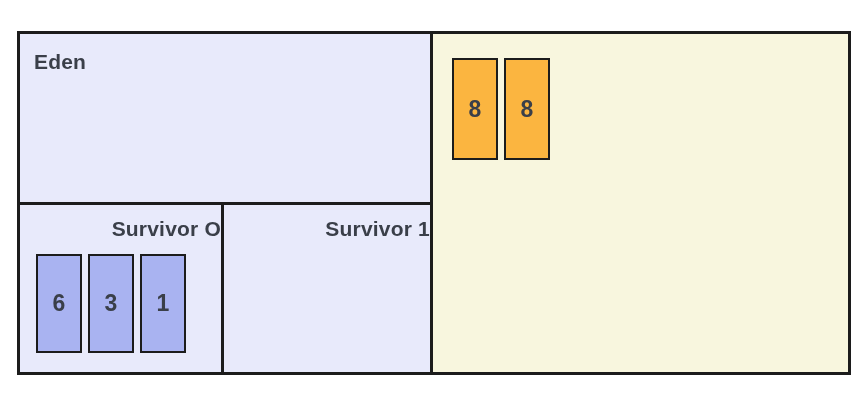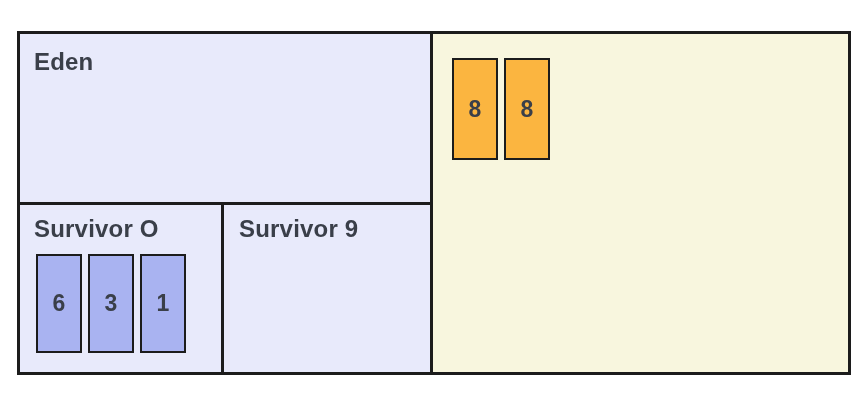--- a/index.html
+++ b/index.html
@@ -37,41 +37,42 @@
   .eden-region {
     height: 171px;
     flex: 0 0 171px;
     box-sizing: border-box;
     border-bottom: 3px solid var(--border, #1c1c1c);
     padding: 13px 0 0 14px;
   }
   .survivor-row {
     flex: 1;
     display: flex;
+    text-align: right;
   }
   .survivor0-region {
     width: 204px;
     flex: 0 0 204px;
     box-sizing: border-box;
     border-right: 3px solid var(--border, #1c1c1c);
     padding: 9px 0 0 14px;
   }
   .survivor1-region {
     flex: 1;
     box-sizing: border-box;
     padding: 9px 0 0 15px;
   }
   .old-panel {
     flex: 1;
     background: var(--old-bg, #f8f6de);
     box-sizing: border-box;
     padding: 13px 0 0 19px;
   }
   .region-label {
-    font-size: 24px;
+    font-size: 21px;
     font-weight: bold;
     line-height: 30px;
     color: var(--text, #3a3f49);
     letter-spacing: 0.2px;
   }
   .blocks-row {
     display: flex;
     gap: 6px;
   }
   .survivor0-region .blocks-row { margin: 10px 0 0 2px; }
@@ -113,21 +114,21 @@
         <div class="survivor0-region">
           <div class="region-label">Survivor O</div>
           <div class="blocks-row">
               <div class="block young-block">6</div>
               <div class="block young-block">3</div>
               <div class="block young-block">1</div>
             </div>
         </div>
 
         <div class="survivor1-region">
-          <div class="region-label">Survivor 9</div>
+          <div class="region-label">Survivor 1</div>
           <div class="blocks-row"></div>
         </div>
 
       </div>
     </div>
 
     <div class="old-panel">
       <div class="blocks-row">
           <div class="block old-block">8</div>
           <div class="block old-block">8</div>

